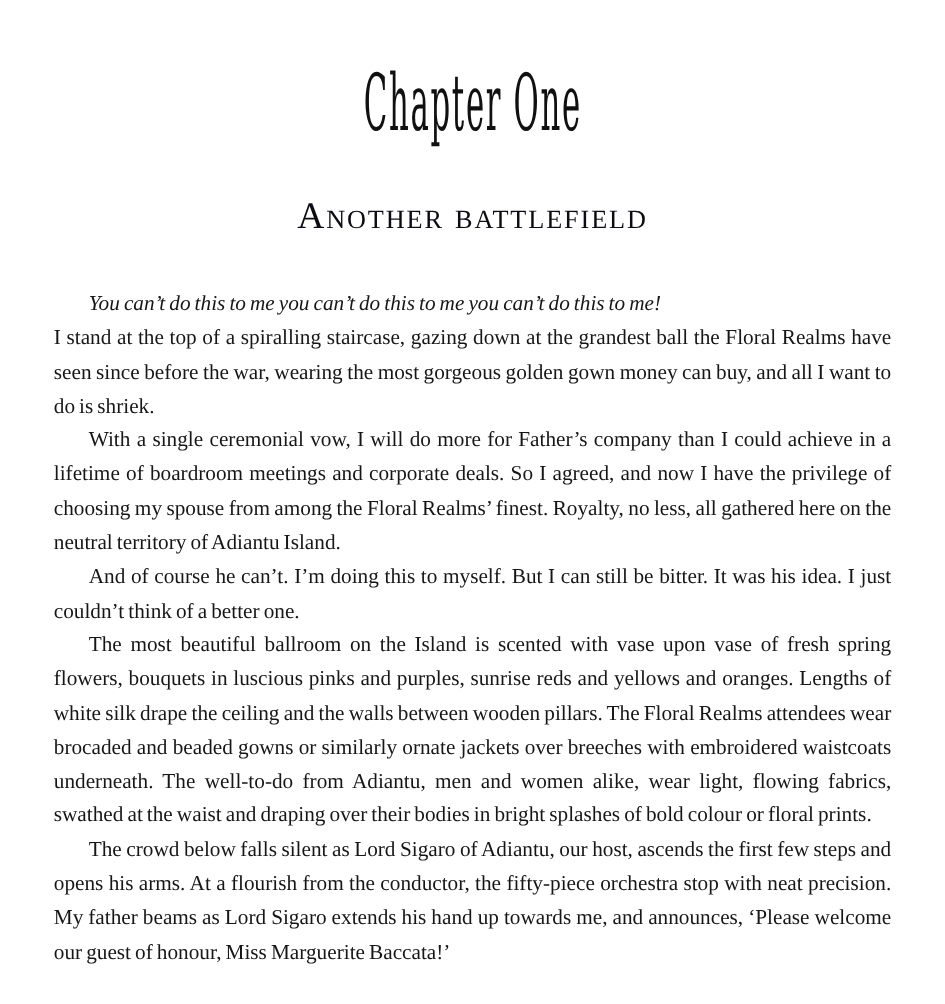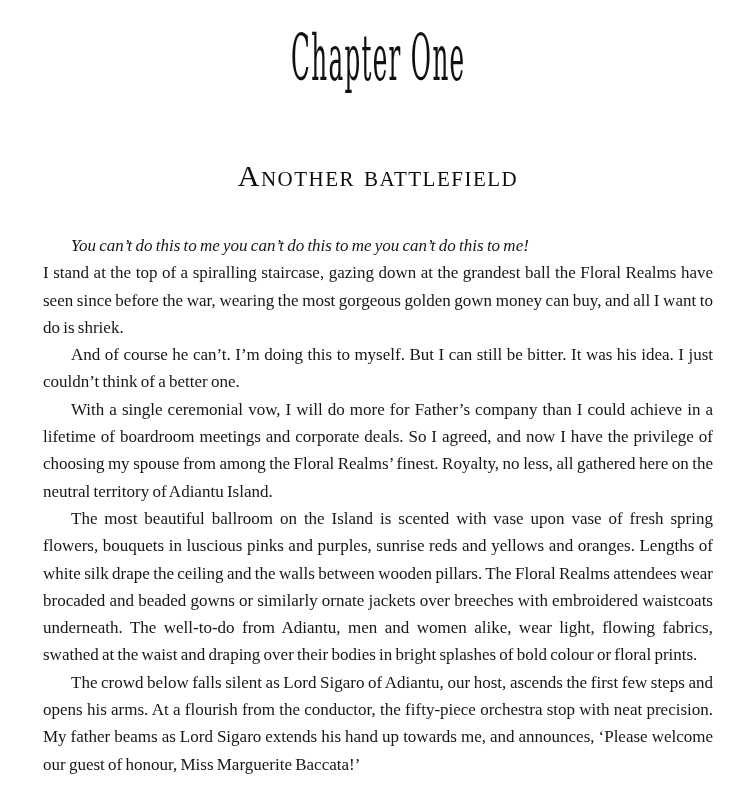--- a/index.html
+++ b/index.html
@@ -7,21 +7,21 @@
     padding: 0;
     background: #ffffff;
   }
   .page {
     position: relative;
     width: 756px;
     height: 803px;
     background: #ffffff;
     overflow: hidden;
     box-sizing: border-box;
-    padding-top: 22px;
+    padding-top: 47px;
     font-family: "Liberation Serif", serif;
     color: #161616;
   }
   
   .chapter-ornament {
     height: 72px;
     display: flex;
     align-items: center;
     justify-content: center;
   }
@@ -31,21 +31,21 @@
     font-weight: normal;
     font-size: 56px;
     letter-spacing: 3px;
     color: #101010;
     transform: scale(0.44, 1.12);
     transform-origin: center center;
     white-space: nowrap;
   }
   
   .section-title {
-    margin: 64px 0 0 0;
+    margin: 36px 0 0 0;
     font-size: 30px;
     line-height: 36px;
     font-weight: normal;
     text-align: center;
     font-variant: small-caps;
     letter-spacing: 1.5px;
     color: #0c0c14;
     text-transform: lowercase; 
   }
   .section-title::first-letter {
@@ -80,19 +80,19 @@
 
   <div class="chapter-ornament">
     <span class="chapter-text">Chapter One</span>
   </div>
 
   <h1 class="section-title">Another Battlefield</h1>
 
   <div class="body-text">
     <p class="para italic">You can’t do this to me you can’t do this to me you can’t do this to me!</p>
     <p class="para no-indent">I stand at the top of a spiralling staircase, gazing down at the grandest ball the Floral Realms have seen since before the war, wearing the most gorgeous golden gown money can buy, and all I want to do is shriek.</p>
+    <p class="para">With a single ceremonial vow, I will do more for Father’s company than I could achieve in a lifetime of boardroom meetings and corporate deals. So I agreed, and now I have the privilege of choosing my spouse from among the Floral Realms’ finest. Royalty, no less, all gathered here on the neutral territory of Adiantu Island.</p>
     <p class="para">And of course he can’t. I’m doing this to myself. But I can still be bitter. It was his idea. I just couldn’t think of a better one.</p>
-    <p class="para">With a single ceremonial vow, I will do more for Father’s company than I could achieve in a lifetime of boardroom meetings and corporate deals. So I agreed, and now I have the privilege of choosing my spouse from among the Floral Realms’ finest. Royalty, no less, all gathered here on the neutral territory of Adiantu Island.</p>
     <p class="para">The most beautiful ballroom on the Island is scented with vase upon vase of fresh spring flowers, bouquets in luscious pinks and purples, sunrise reds and yellows and oranges. Lengths of white silk drape the ceiling and the walls between wooden pillars. The Floral Realms attendees wear brocaded and beaded gowns or similarly ornate jackets over breeches with embroidered waistcoats underneath. The well-to-do from Adiantu, men and women alike, wear light, flowing fabrics, swathed at the waist and draping over their bodies in bright splashes of bold colour or floral prints.</p>
     <p class="para">The crowd below falls silent as Lord Sigaro of Adiantu, our host, ascends the first few steps and opens his arms. At a flourish from the conductor, the fifty-piece orchestra stop with neat precision. My father beams as Lord Sigaro extends his hand up towards me, and announces, ‘Please welcome our guest of honour, Miss Marguerite Baccata!’</p>
   </div>
 
 </div>
 
 </body></html>

